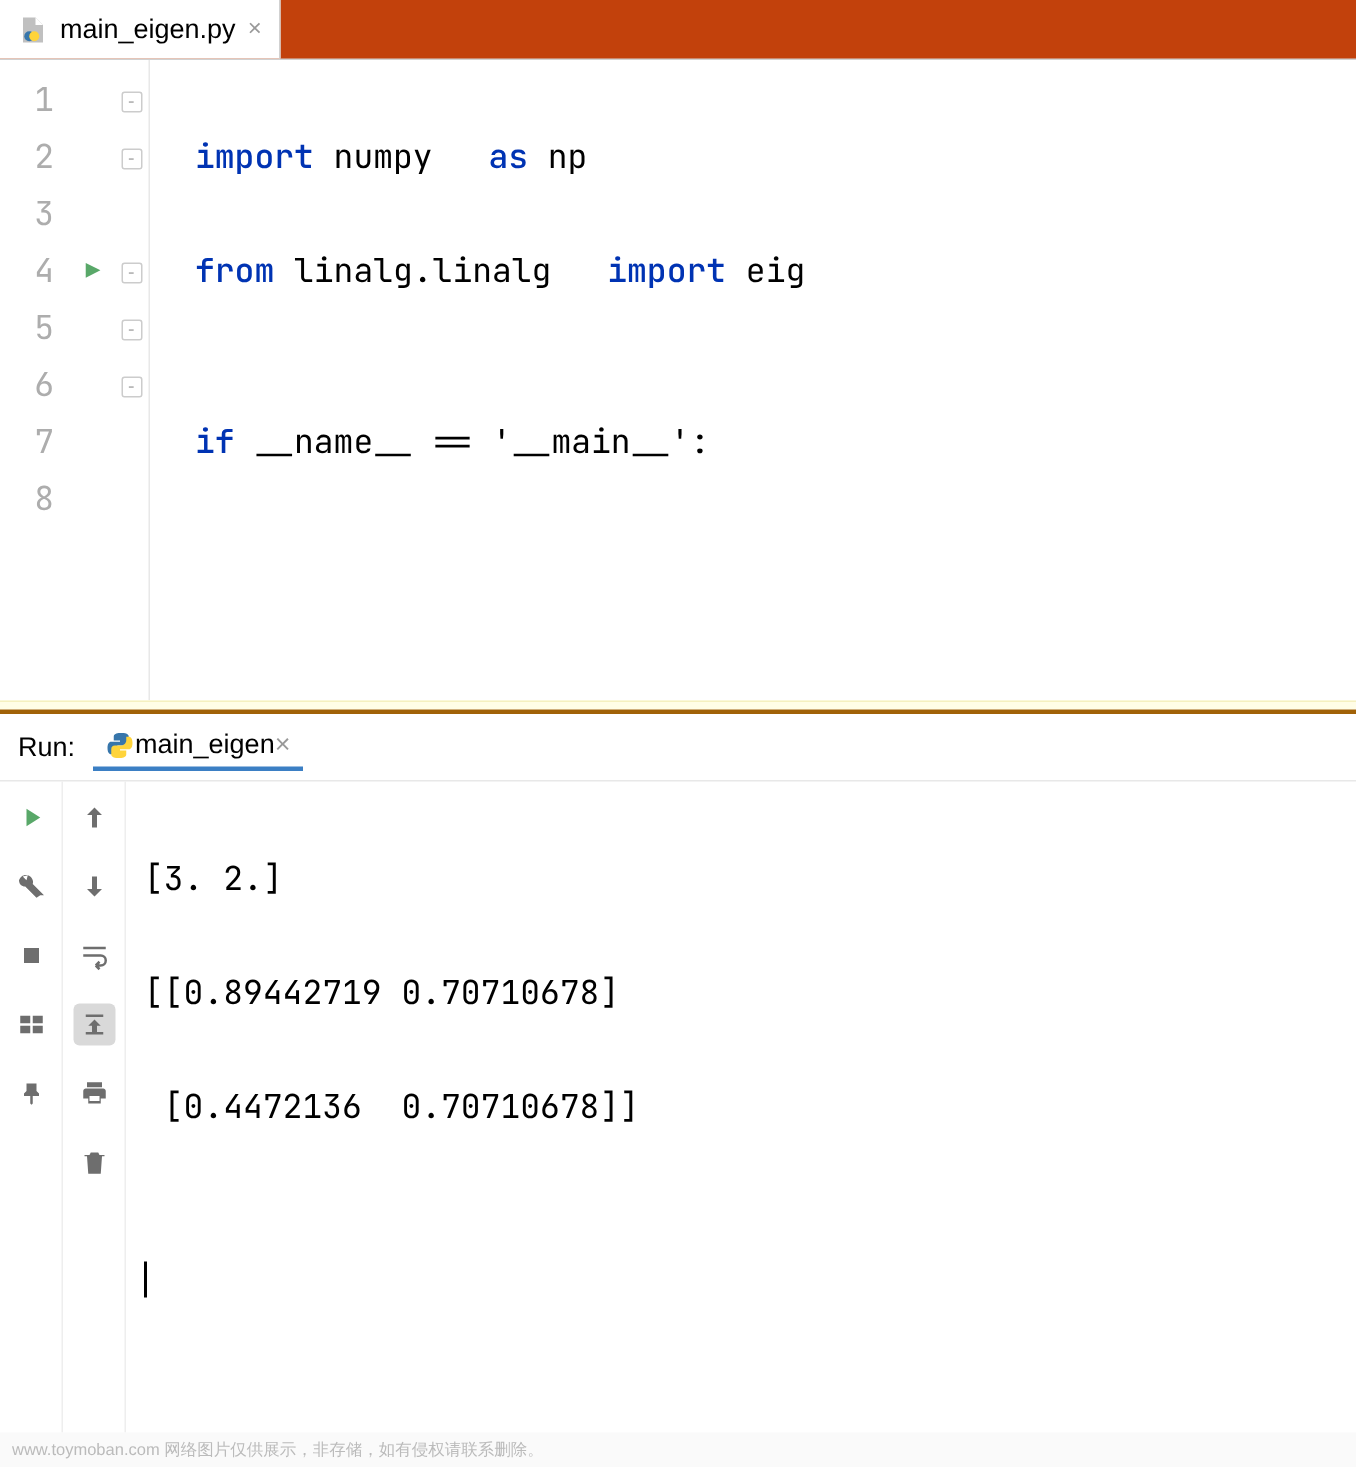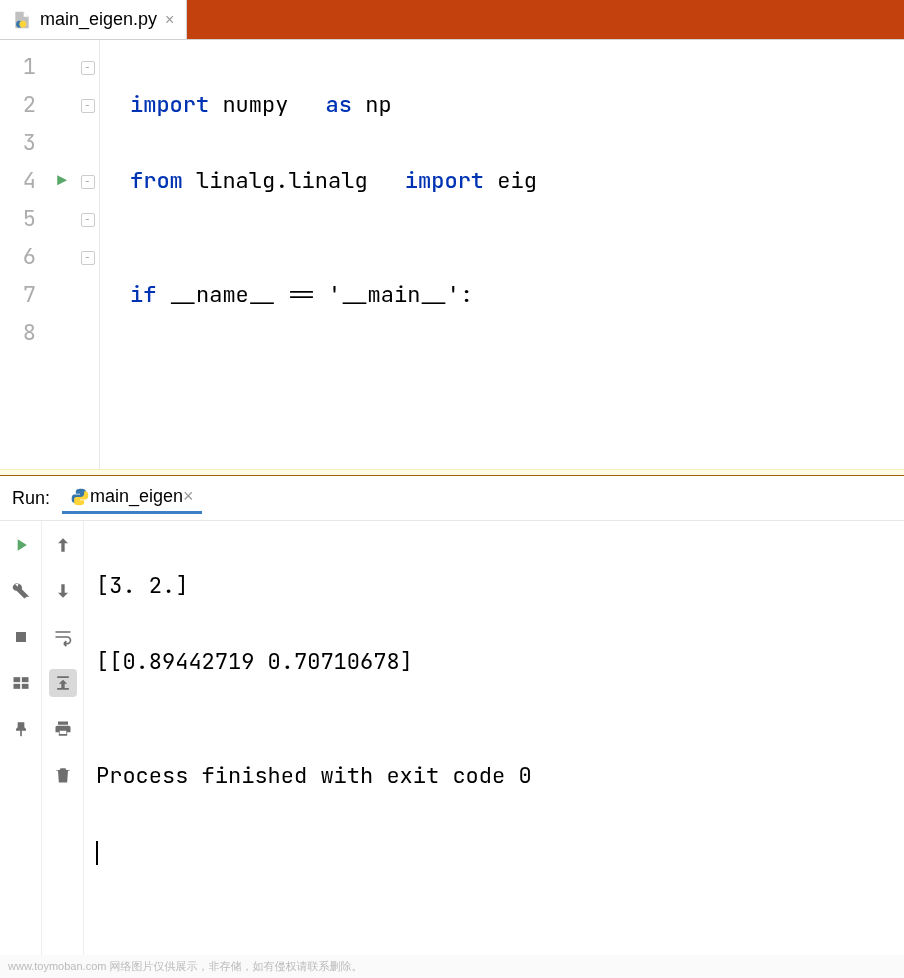--- a/index.html
+++ b/index.html
@@ -87,21 +87,21 @@
   height: 14px;
   border: 1px solid #ccc;
   border-radius: 2px;
   font-size: 10px;
   line-height: 12px;
   text-align: center;
   color: #999;
   vertical-align: middle;
 }
 .bottom-panel {
-  border-top: 1px solid #a16207;
+  border-top: 3px solid #a16207;
   background: #fff;
   display: flex;
   flex-direction: column;
 }
 .run-header {
   display: flex;
   align-items: center;
   padding: 6px 12px;
   gap: 12px;
   border-bottom: 1px solid #e8e8e8;
@@ -312,20 +312,20 @@
       </div>
       <div class="tool-btn">
         <svg viewBox="0 0 24 24">
             <path fill="currentColor" d="M6 7h12l-1 14H7zM9 4h6l1 2H8zM4 6h16v1H4z"></path>
           </svg>
       </div>
     </div>
     <div class="console">
 <div>[3. 2.]</div>
 <div>[[0.89442719 0.70710678]</div>
+<div> [0.4472136  0.70710678]]</div>
 <div></div>
-<div>Process finished with exit code 0</div>
 <div><span class="cursor-bar"></span></div>
     </div>
   </div>
 </div>
 
 <div class="footer">www.toymoban.com  网络图片仅供展示，非存储，如有侵权请联系删除。</div>
 
 </body></html>

